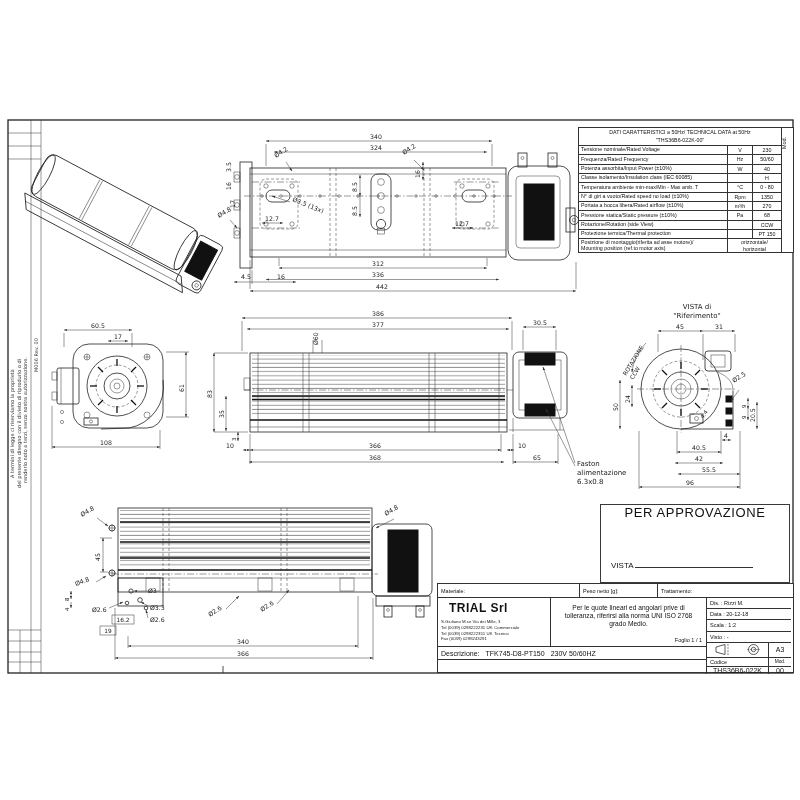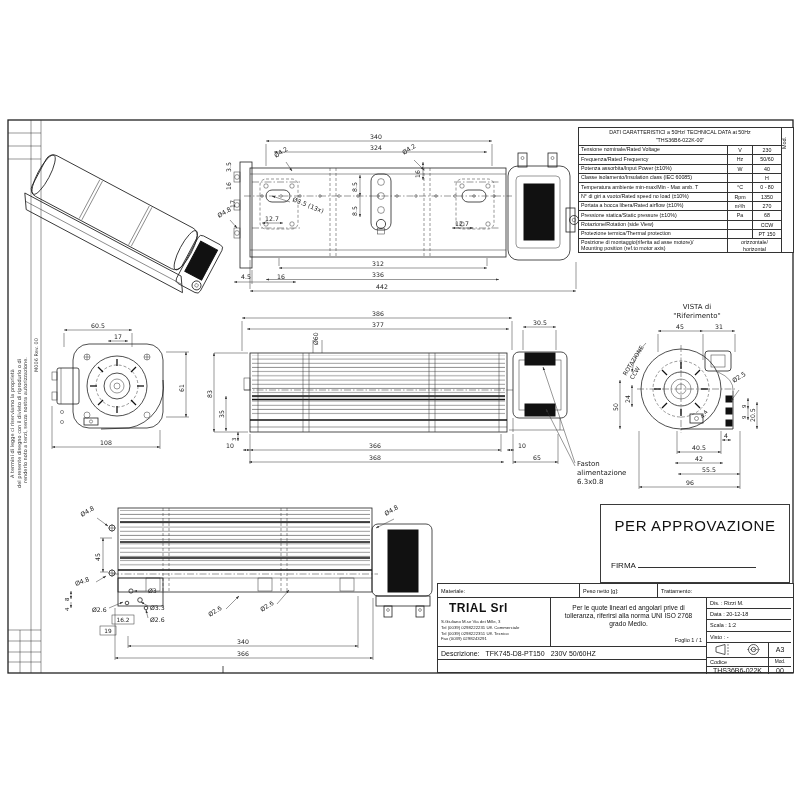--- a/index.html
+++ b/index.html
@@ -15,21 +15,21 @@
   .tt-row{display:flex;height:9px;border-bottom:1px solid #333;font-size:5.3px;align-items:stretch;}
   .tt-row.last{height:19px;border-bottom:none;flex:1;}
   .lc{flex:1;padding-left:2px;display:flex;align-items:center;line-height:1.05;min-width:0;}
   .uc{width:24px;border-left:1px solid #333;display:flex;align-items:center;justify-content:center;}
   .vc{width:28px;border-left:1px solid #333;display:flex;align-items:center;justify-content:center;}
   .wc{width:53px;border-left:1px solid #333;display:flex;flex-direction:column;align-items:center;justify-content:center;text-align:center;line-height:1.2;}
   .tt-mod{width:11px;border-left:1px solid #333;position:relative;}
   .modtxt{position:absolute;top:12px;left:-4px;transform:rotate(-90deg);font-size:5.5px;white-space:nowrap;}
   
   .appr{position:absolute;left:600px;top:504px;width:190px;height:79px;border:1.5px solid #3a3a3a;box-sizing:border-box;background:#fff;}
-  .appr-title{text-align:center;margin-top:12px;font-size:15px;letter-spacing:.6px;}
+  .appr-title{text-align:center;font-size:13px;letter-spacing:.6px;}
   .firma{position:absolute;left:10px;bottom:12px;font-size:8px;}
   .firma-line{display:inline-block;width:118px;border-bottom:1px solid #333;height:8px;}
   
   .tb{position:absolute;left:437px;top:583px;width:357px;height:90px;border:1.2px solid #333;box-sizing:border-box;background:#fff;font-size:5.5px;padding-left:40px;}
   .tb .abs{position:absolute;box-sizing:border-box;}
   .tb-row1{left:0;top:0;width:100%;height:14px;border-bottom:1px solid #333;display:flex;}
   .tb-row1>div{display:flex;align-items:center;padding-left:3px;box-sizing:border-box;}
   .r1a{width:141px;} .r1b{width:78px;border-left:1px solid #333;} .r1c{flex:1;border-left:1px solid #333;}
   .company{left:0;top:14px;width:113px;height:48px;border-right:1px solid #333;padding:2px 3px;}
   .cname{font-size:12px;font-weight:bold;letter-spacing:.5px;margin:1px 0 4px 8px;}
@@ -580,21 +580,21 @@
     </div>
   </div>
   <div class="tt-mod">
     <span class="modtxt">Mod.</span>
   </div>
 </div>
 
 <div class="appr">
   <div class="appr-title">PER APPROVAZIONE</div>
   <div class="firma">
-    <span>FIRMA</span>
+    <span>VISTA</span>
     <span class="firma-line"></span>
   </div>
 </div>
 
 <div class="tb">
   <div class="abs tb-row1">
     <div class="r1a">Materiale:</div>
     <div class="r1b">Peso netto [g]:</div>
     <div class="r1c">Trattamento:</div>
   </div>

